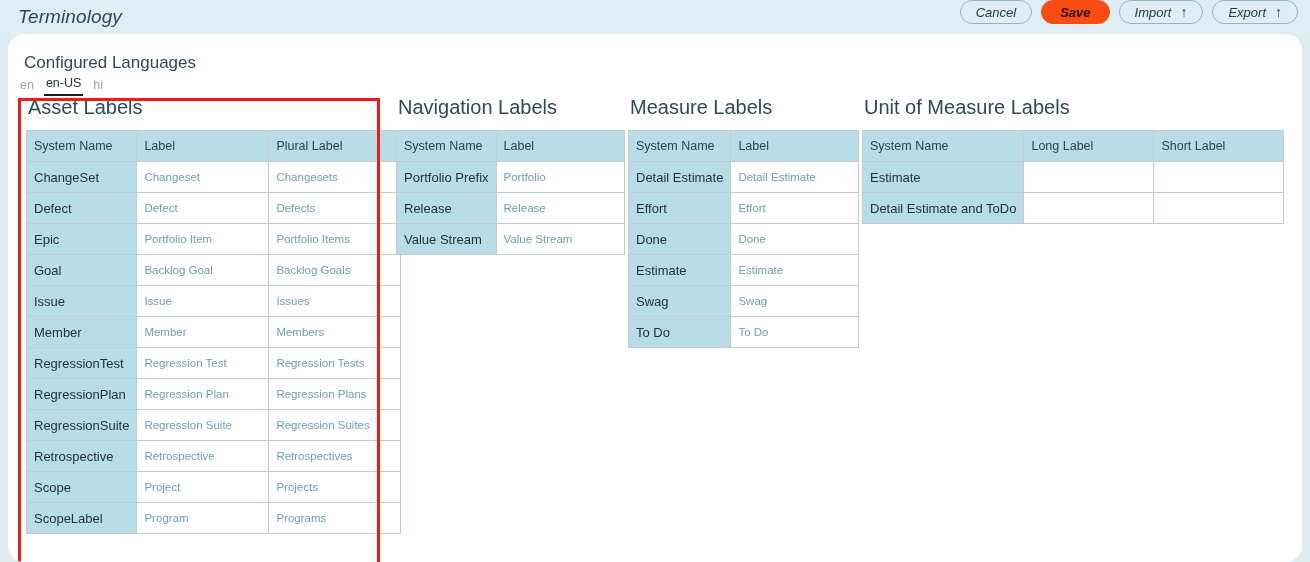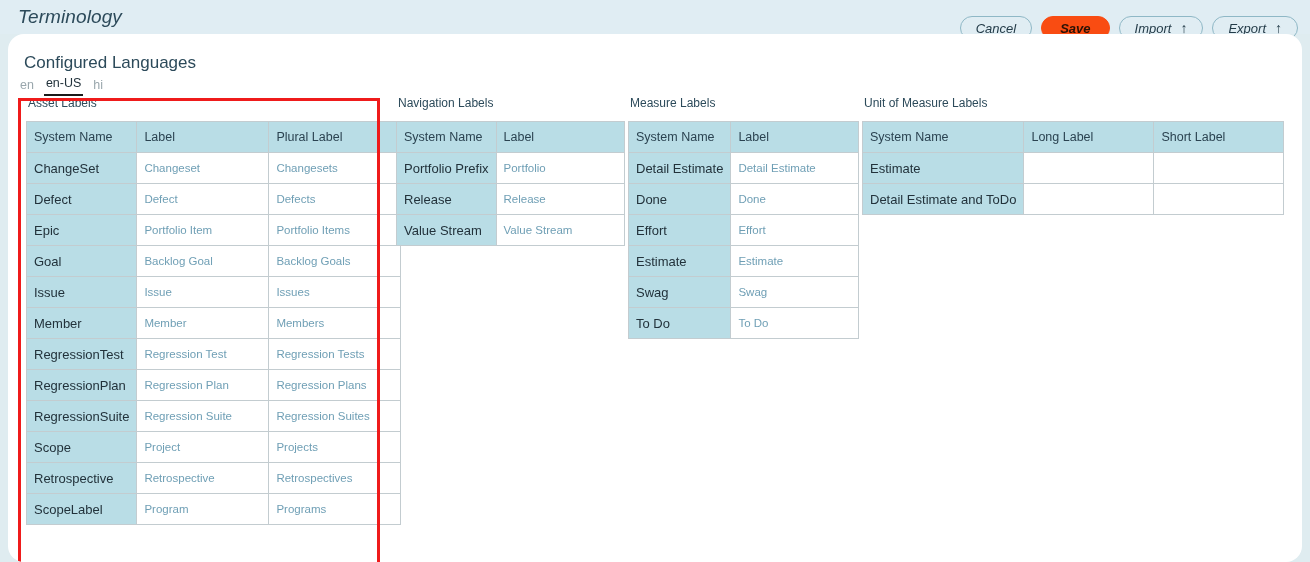--- a/index.html
+++ b/index.html
@@ -33,21 +33,21 @@
   .page-title {
     margin-left: 18px;
     font-size: 19px;
     color: #2c4a5a;
     font-weight: 400;
     letter-spacing: .1px;
     white-space: nowrap;
   }
   .topbar-actions {
     position: absolute;
-    right: 12px; top: 16px;
+    right: 12px; top: 0;
     display: flex;
     align-items: center;
     gap: 9px;
   }
   .btn {
     height: 24px;
     border-radius: 13px;
     font-size: 13px;
     display: inline-flex;
     align-items: center;
@@ -121,21 +121,21 @@
     left: 0; top: 62px;
     width: 1294px;
     height: 466px;
   }
 
   .table-block {
     position: absolute;
     top: 0;
   }
   .table-block .tbl-title {
-    font-size: 12px;
+    font-size: 20px;
     color: #2c4a5a;
     font-weight: 400;
     margin: 0 0 11px 0;
     padding-left: 2px;
     white-space: nowrap;
   }
 
   table.lbl {
     border-collapse: collapse;
     table-layout: fixed;
@@ -273,28 +273,28 @@
                 <td class="sysname">RegressionPlan</td>
                 <td class="val">Regression Plan</td>
                 <td class="val">Regression Plans</td>
               </tr>
               <tr>
                 <td class="sysname">RegressionSuite</td>
                 <td class="val">Regression Suite</td>
                 <td class="val">Regression Suites</td>
               </tr>
               <tr>
+                <td class="sysname">Retrospective</td>
+                <td class="val">Retrospective</td>
+                <td class="val">Retrospectives</td>
+              </tr>
+              <tr>
                 <td class="sysname">Scope</td>
                 <td class="val">Project</td>
                 <td class="val">Projects</td>
-              </tr>
-              <tr>
-                <td class="sysname">Retrospective</td>
-                <td class="val">Retrospective</td>
-                <td class="val">Retrospectives</td>
               </tr>
               <tr>
                 <td class="sysname">ScopeLabel</td>
                 <td class="val">Program</td>
                 <td class="val">Programs</td>
               </tr>
             </tbody>
           </table>
       </div>
 
@@ -340,26 +340,26 @@
                 <th>System Name</th>
                 <th>Label</th>
               </tr>
             </thead>
             <tbody>
               <tr>
                 <td class="sysname">Detail Estimate</td>
                 <td class="val">Detail Estimate</td>
               </tr>
               <tr>
+                <td class="sysname">Effort</td>
+                <td class="val">Effort</td>
+              </tr>
+              <tr>
                 <td class="sysname">Done</td>
                 <td class="val">Done</td>
-              </tr>
-              <tr>
-                <td class="sysname">Effort</td>
-                <td class="val">Effort</td>
               </tr>
               <tr>
                 <td class="sysname">Estimate</td>
                 <td class="val">Estimate</td>
               </tr>
               <tr>
                 <td class="sysname">Swag</td>
                 <td class="val">Swag</td>
               </tr>
               <tr>

